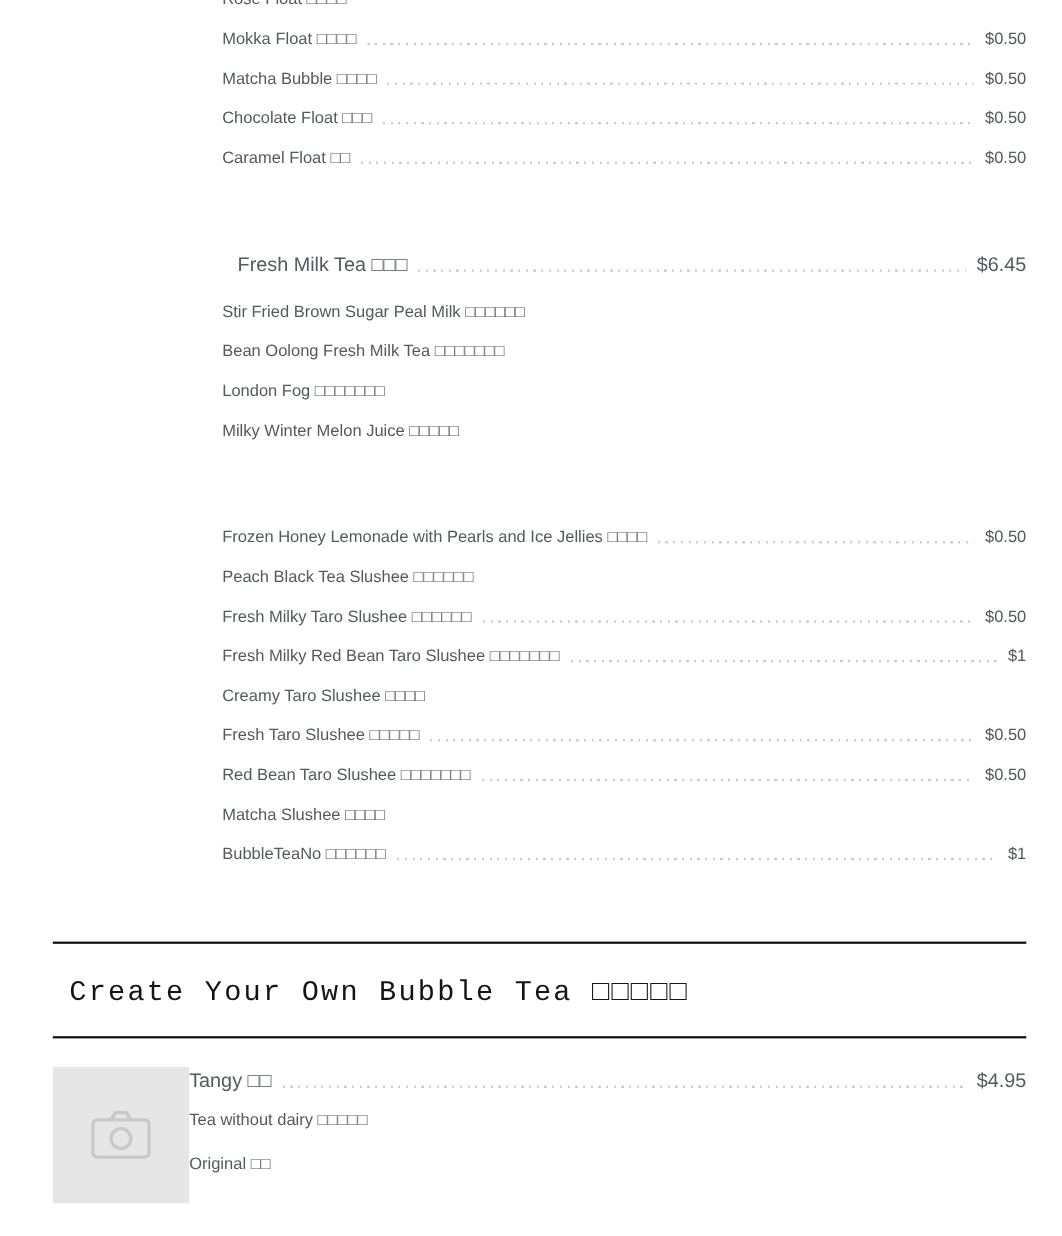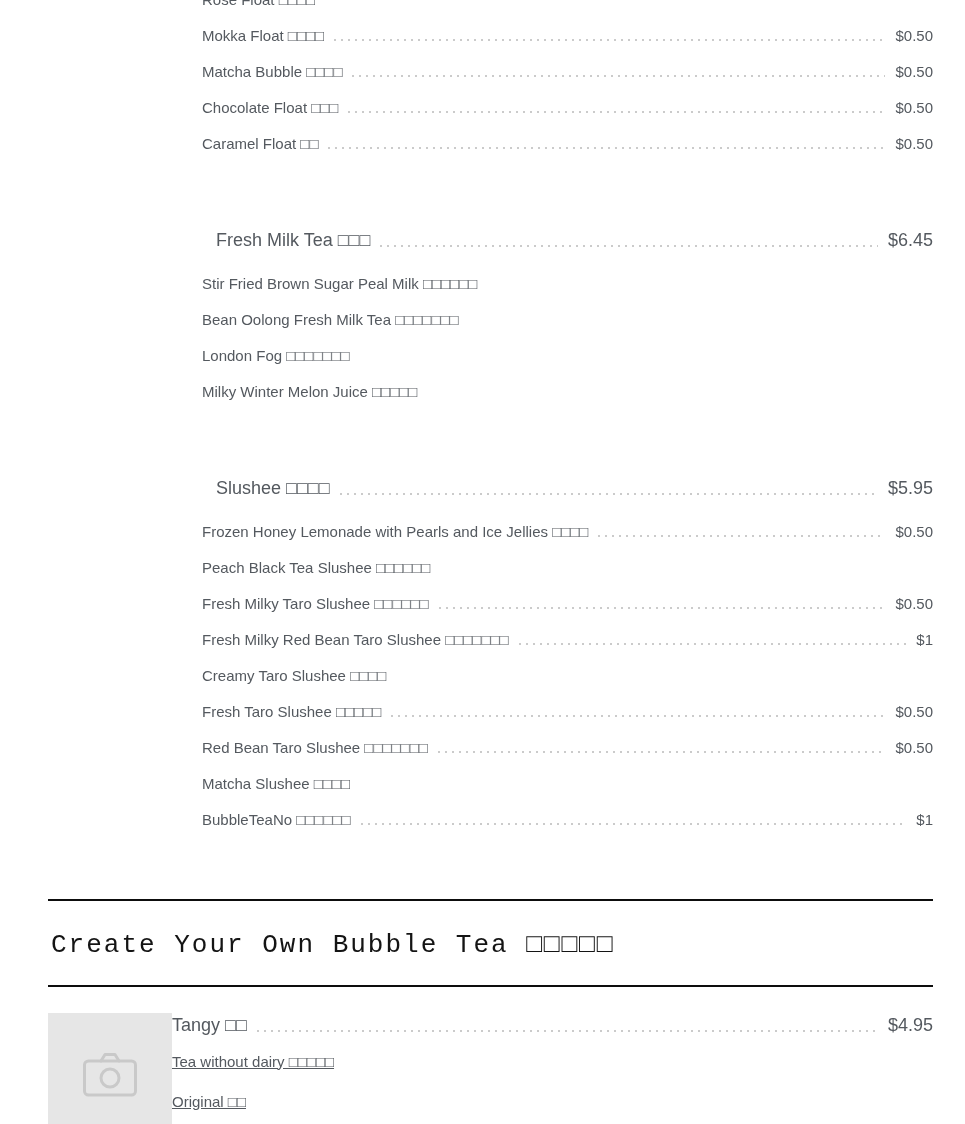--- a/index.html
+++ b/index.html
@@ -24,31 +24,31 @@
   .section { margin-top:61px; }
   .section .row.header { margin-bottom:7px;margin-left:14px; }
 
   .divider { height:2px; background:#0d0d0d; }
   .divider.top { margin-top:62px; }
   .divider.bottom { margin-top:20px; }
 
   .cyo-heading {
     font-family:"Liberation Mono","DejaVu Sans Mono",monospace;
     font-size:26px; font-weight:500; color:#141414;
-    letter-spacing:2px; line-height:40px; margin:24px 0 20px 3px;
+    letter-spacing:2px; line-height:40px; margin:24px 0 20px 15px;
   }
 
   .tangy { margin-top:26px; display:flex; align-items:flex-start; }
   .thumb {
     width:124px; height:124px; background:#e6e6e6; flex:0 0 auto;
     display:flex; align-items:center; justify-content:center;
   }
   .tangy-content { flex:1 1 auto; }
   .tangy-content .row.header { height:24px; margin-bottom:4px; }
-  .tangy-content .row.desc { height:40px;text-decoration:underline; }
+  .tangy-content .row.desc { height:40px; }
 </style>
 </head>
 <body>
 
 <div class="page">
 
   <div class="menu-col floats">
     <div class="row">
       <span class="title">Rose Float □□□□</span>
     </div>
@@ -88,25 +88,20 @@
     </div>
     <div class="row">
       <span class="title">London Fog □□□□□□□</span>
     </div>
     <div class="row">
       <span class="title">Milky Winter Melon Juice □□□□□</span>
     </div>
   </div>
 
   <div class="menu-col section">
-    <div class="row header">
-      <span class="title">Slushee □□□□</span>
-      <span class="leader"></span>
-      <span class="price">$5.95</span>
-    </div>
     <div class="row">
       <span class="title">Frozen Honey Lemonade with Pearls and Ice Jellies □□□□</span>
       <span class="leader"></span>
       <span class="price">$0.50</span>
     </div>
     <div class="row">
       <span class="title">Peach Black Tea Slushee □□□□□□</span>
     </div>
     <div class="row">
       <span class="title">Fresh Milky Taro Slushee □□□□□□</span>

